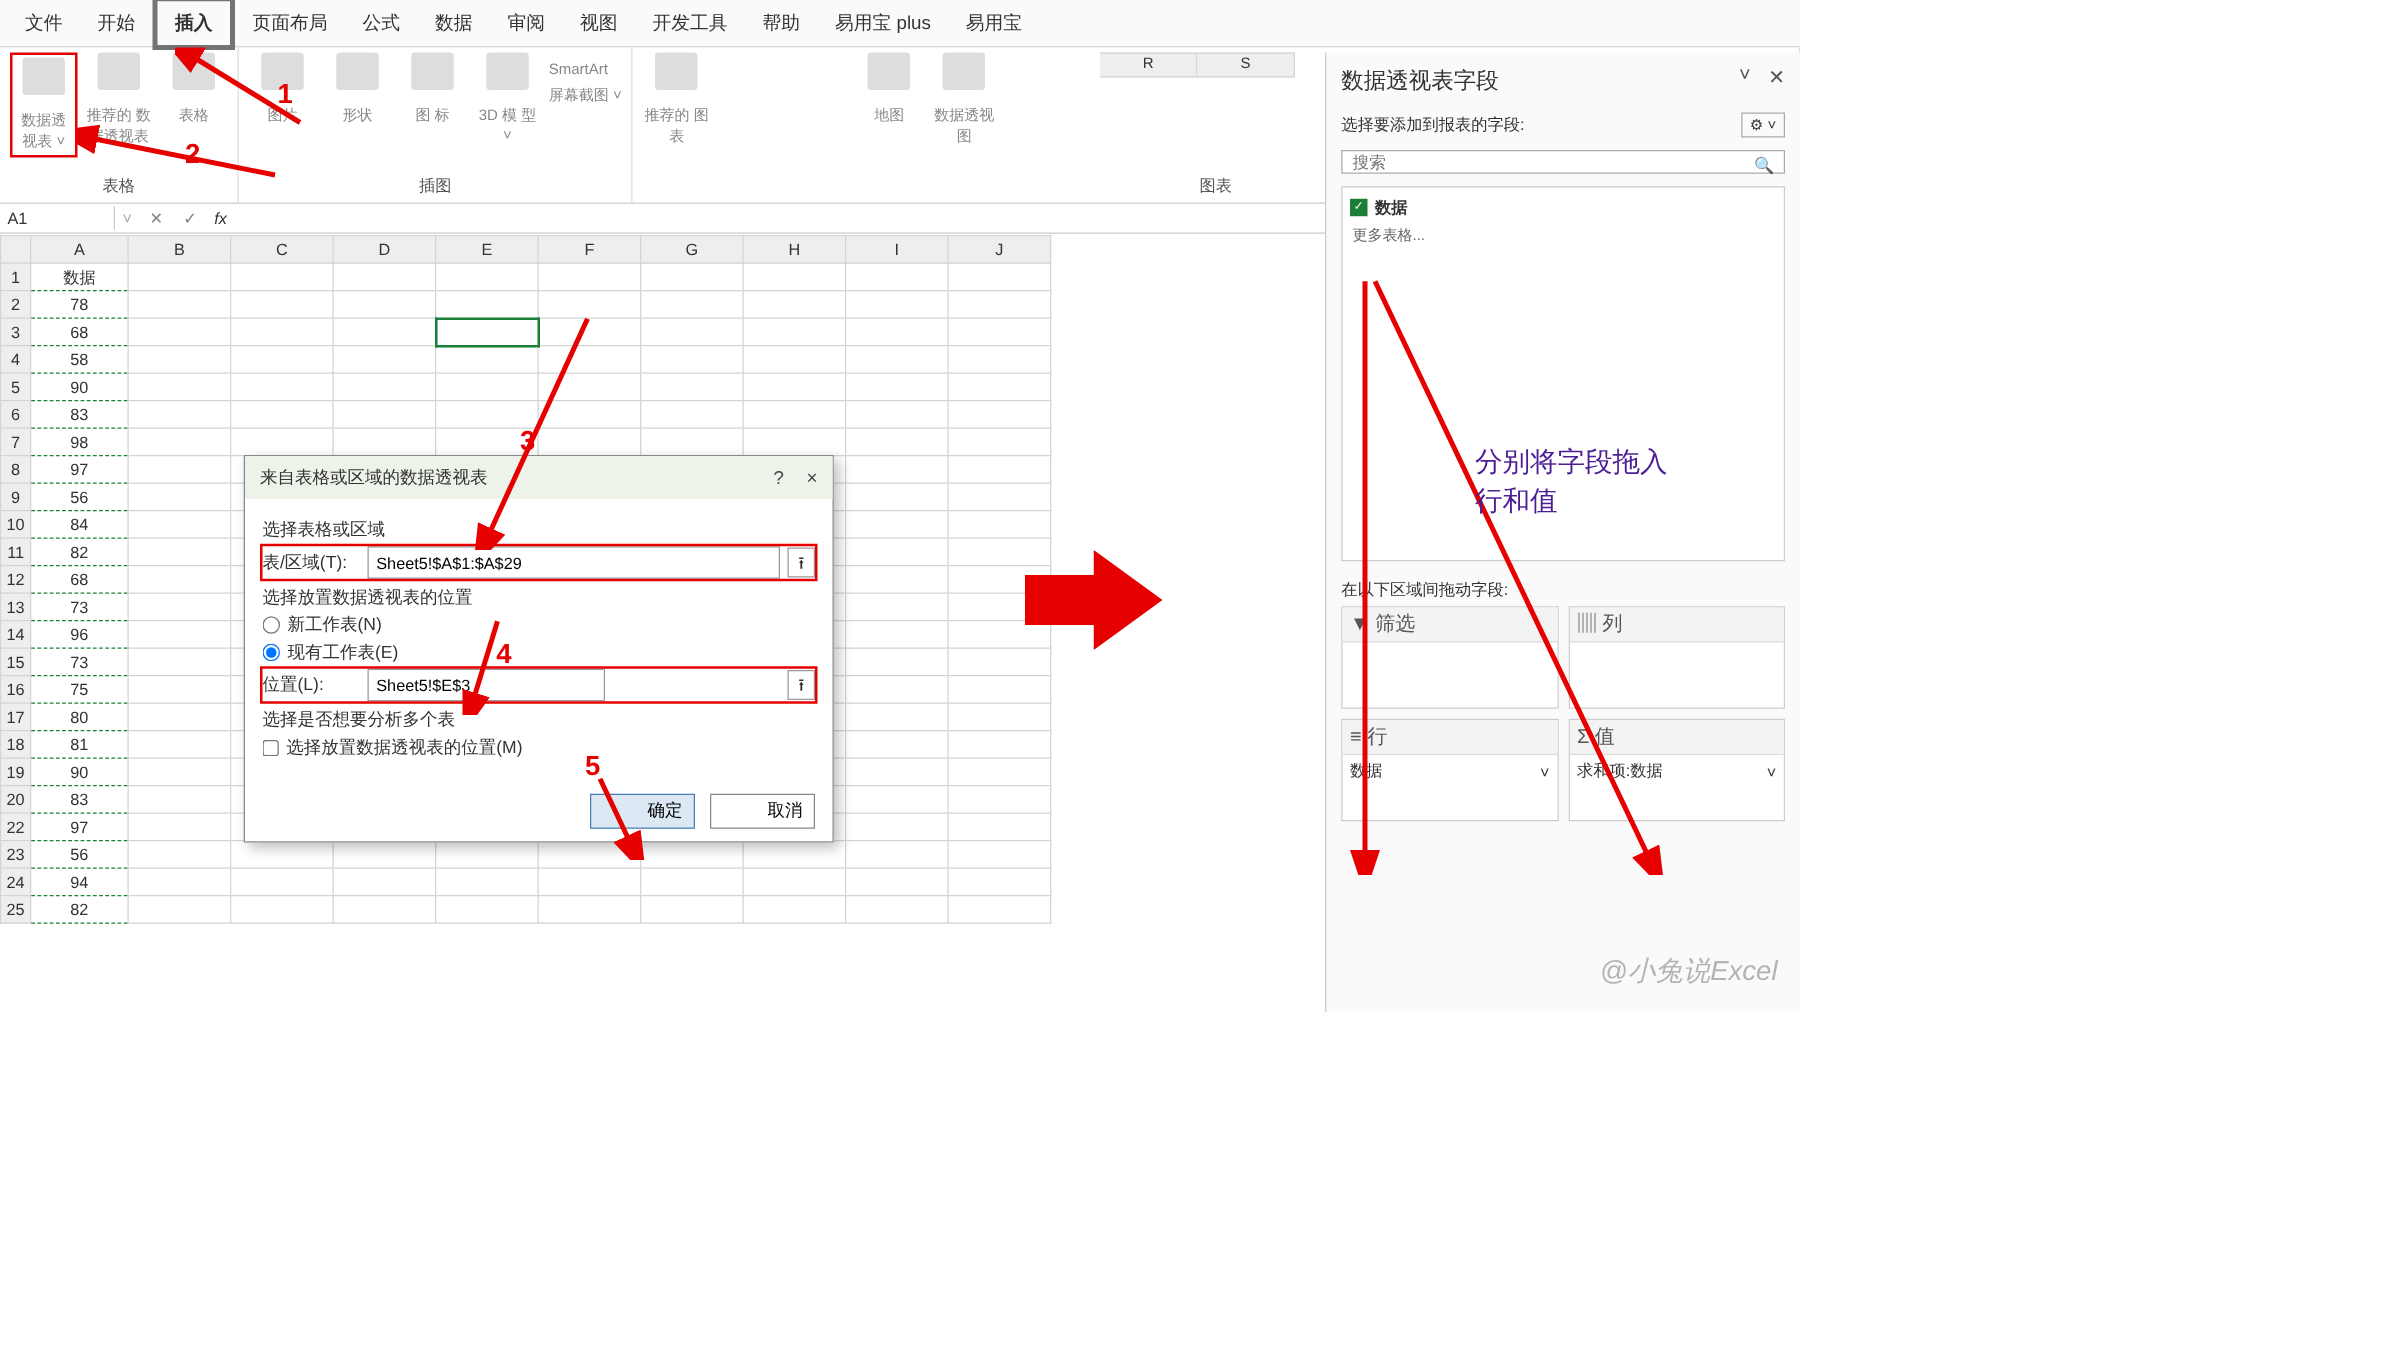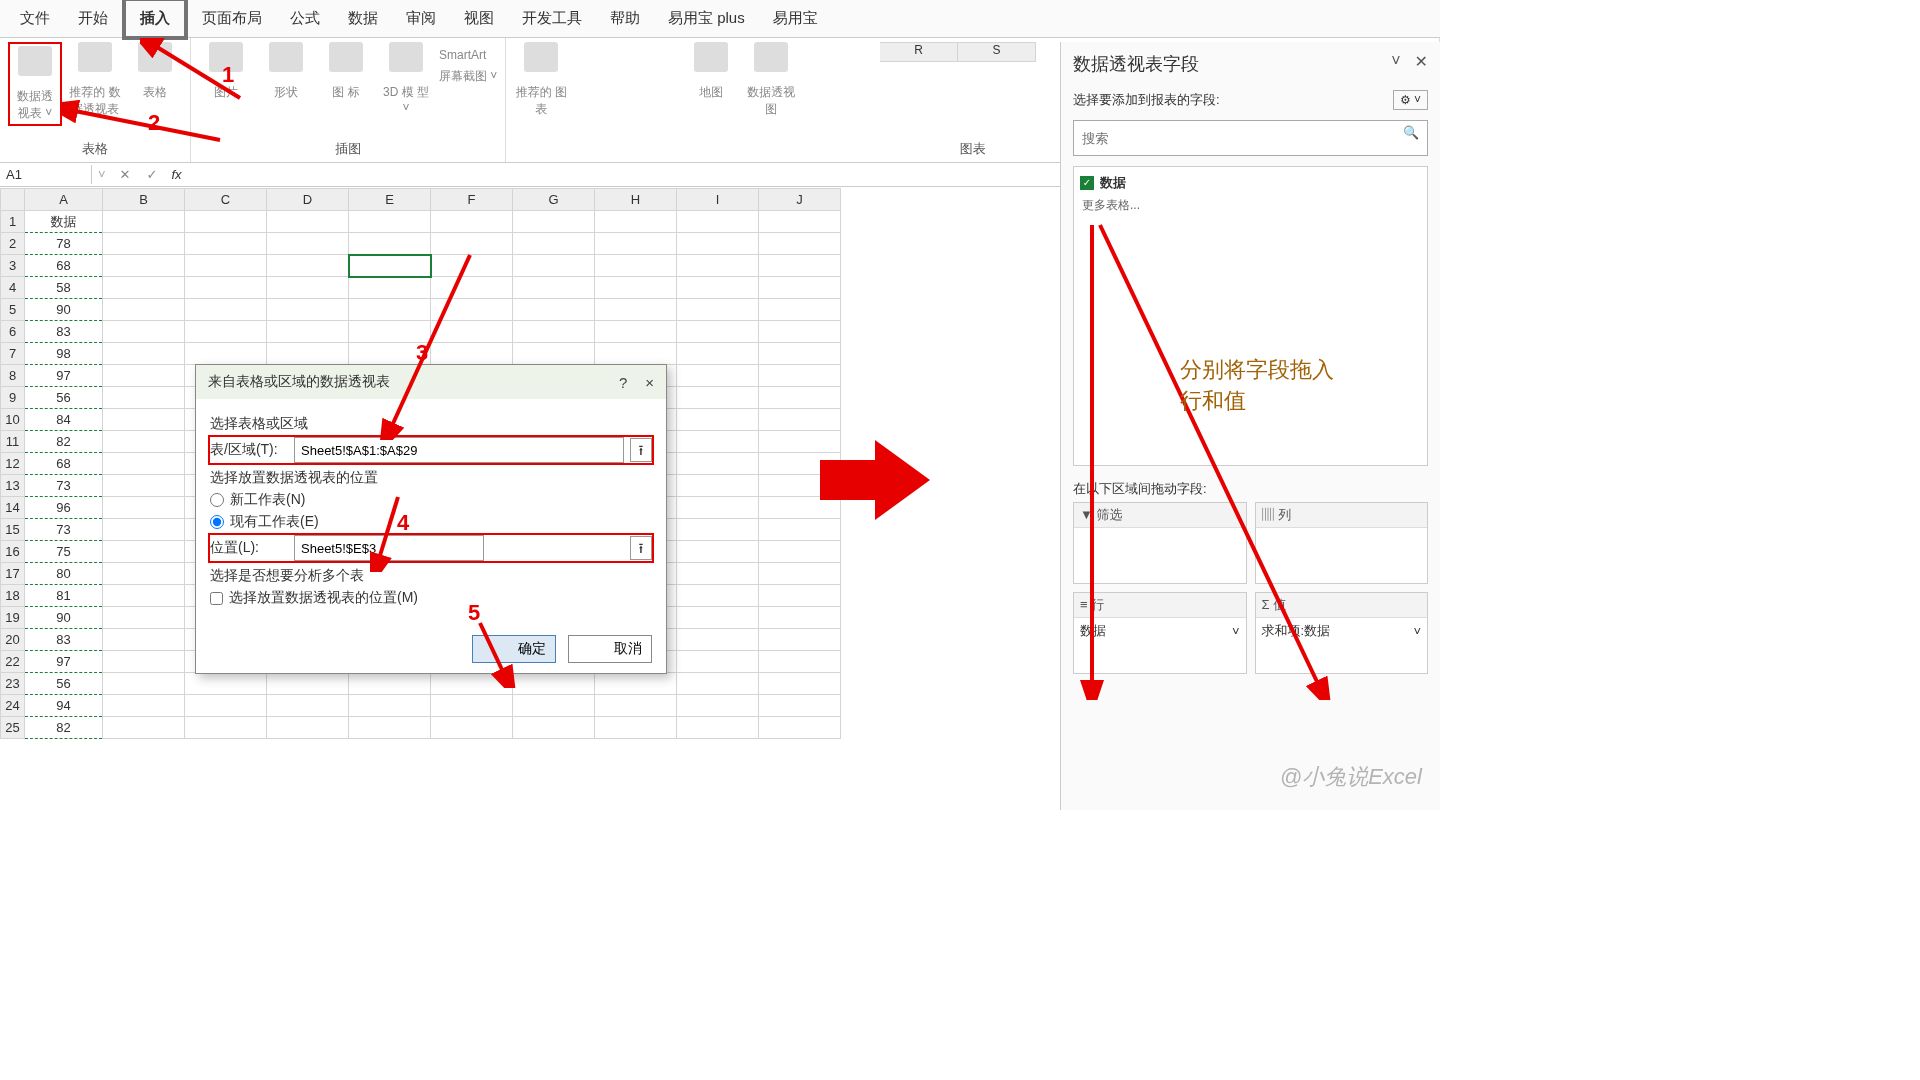--- a/index.html
+++ b/index.html
@@ -52,34 +52,34 @@
   
   .minihdr{position:absolute;left:880px;top:42px;height:20px;display:flex;}
   .minihdr div{width:78px;border:1px solid #d4d4d4;border-left:none;text-align:center;font-size:12px;background:#eee;}
   
   .pane{position:absolute;right:0;top:42px;width:380px;bottom:0;border-left:1px solid #ccc;background:#fafafa;display:flex;flex-direction:column;}
   .pane-hd{display:flex;justify-content:space-between;align-items:flex-start;padding:10px 12px;font-size:18px;}
   .pane-hd .icons{display:flex;gap:14px;color:#555;font-size:16px;}
   .pane-sub{display:flex;justify-content:space-between;align-items:center;padding:4px 12px;font-size:13px;}
   .gear{border:1px solid #aaa;padding:2px 6px;font-size:12px;}
   .srch{margin:6px 12px;position:relative;}
-  .srch input{width:100%;height:36px;border:1px solid #aaa;padding:2px 8px;}
+  .srch input{width:100%;height:19px;border:1px solid #aaa;padding:2px 8px;}
   .srch .mag{position:absolute;right:8px;top:5px;color:#666;}
   .flist{margin:4px 12px;border:1px solid #ccc;background:#fff;flex:0 0 300px;padding:4px;}
   .fitem{display:flex;align-items:center;gap:6px;padding:3px 2px;}
   .chk{width:14px;height:14px;background:#1a7f37;color:#fff;font-size:10px;text-align:center;line-height:14px;}
   .more{font-size:12px;color:#666;padding:2px 4px;}
   .drag-lbl{padding:10px 12px 4px;font-size:13px;}
   .zones{display:grid;grid-template-columns:1fr 1fr;grid-template-rows:82px 82px;gap:8px;padding:0 12px 12px;}
   .zone{border:1px solid #ccc;background:#fff;display:flex;flex-direction:column;}
-  .zone .zh{font-size:13px;color:#555;padding:3px 6px;background:#f3f3f3;border-bottom:1px solid #ddd;}
+  .zone .zh{font-size:16px;color:#555;padding:3px 6px;background:#f3f3f3;border-bottom:1px solid #ddd;}
   .zone .zi{font-size:13px;padding:4px 6px;display:flex;justify-content:space-between;align-items:center;}
   
   .ann{position:absolute;color:#e60000;font-size:22px;font-weight:bold;pointer-events:none;}
-  .redtxt{position:absolute;color:#a16207;font-size:22px;pointer-events:none;line-height:1.4;}
+  .redtxt{position:absolute;color:#4c1d95;font-size:22px;pointer-events:none;line-height:1.4;}
   .watermark{position:absolute;right:18px;bottom:18px;color:rgba(120,120,120,.55);font-size:22px;font-style:italic;}
   svg.arrow{position:absolute;pointer-events:none;}
 </style>
 </head>
 <body>
 
 <div class="ribbon-tabs">
   <div class="ribbon-tab">文件</div>
   <div class="ribbon-tab">开始</div>
   <div class="ribbon-tab active">插入</div>

